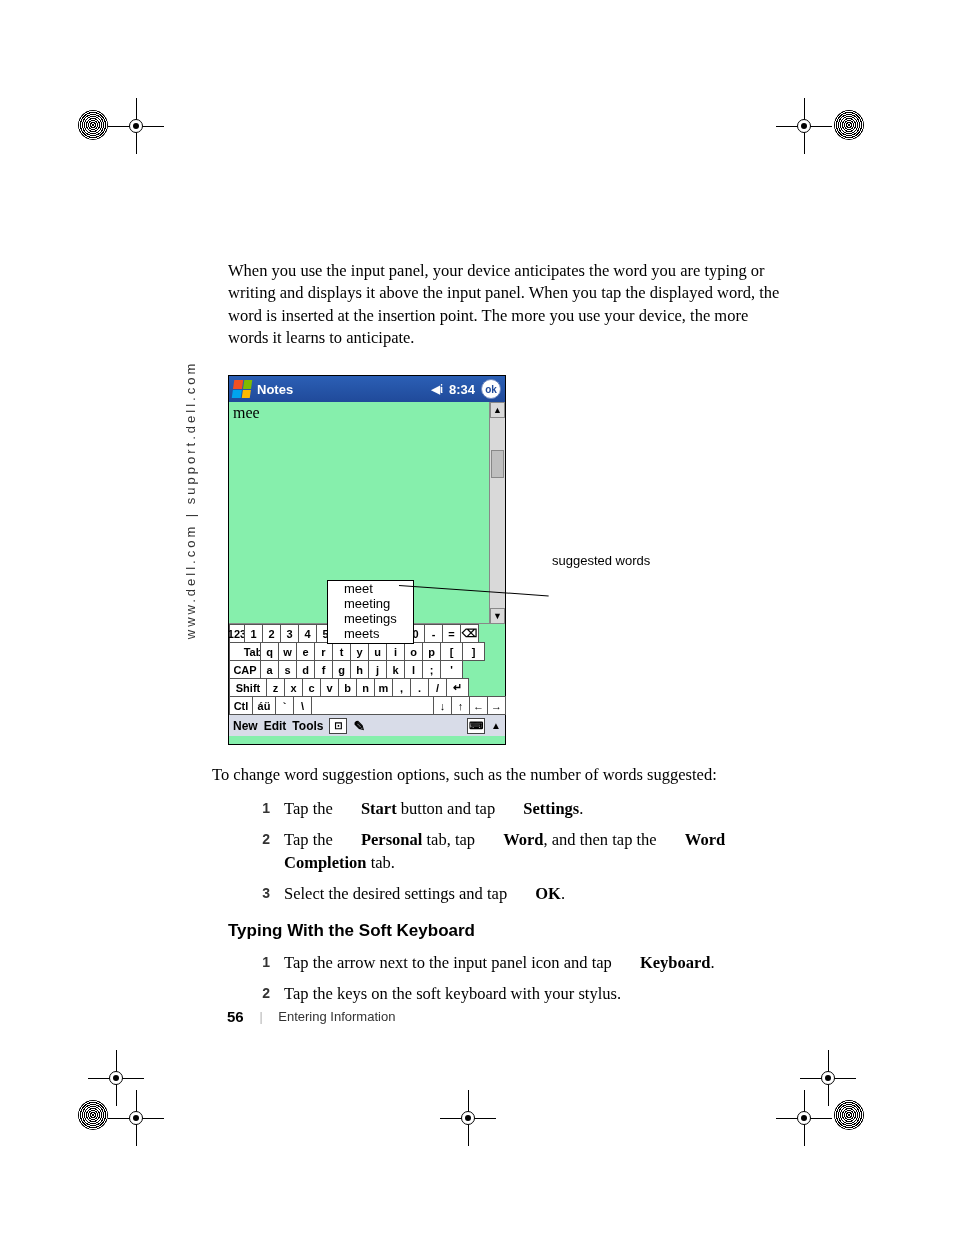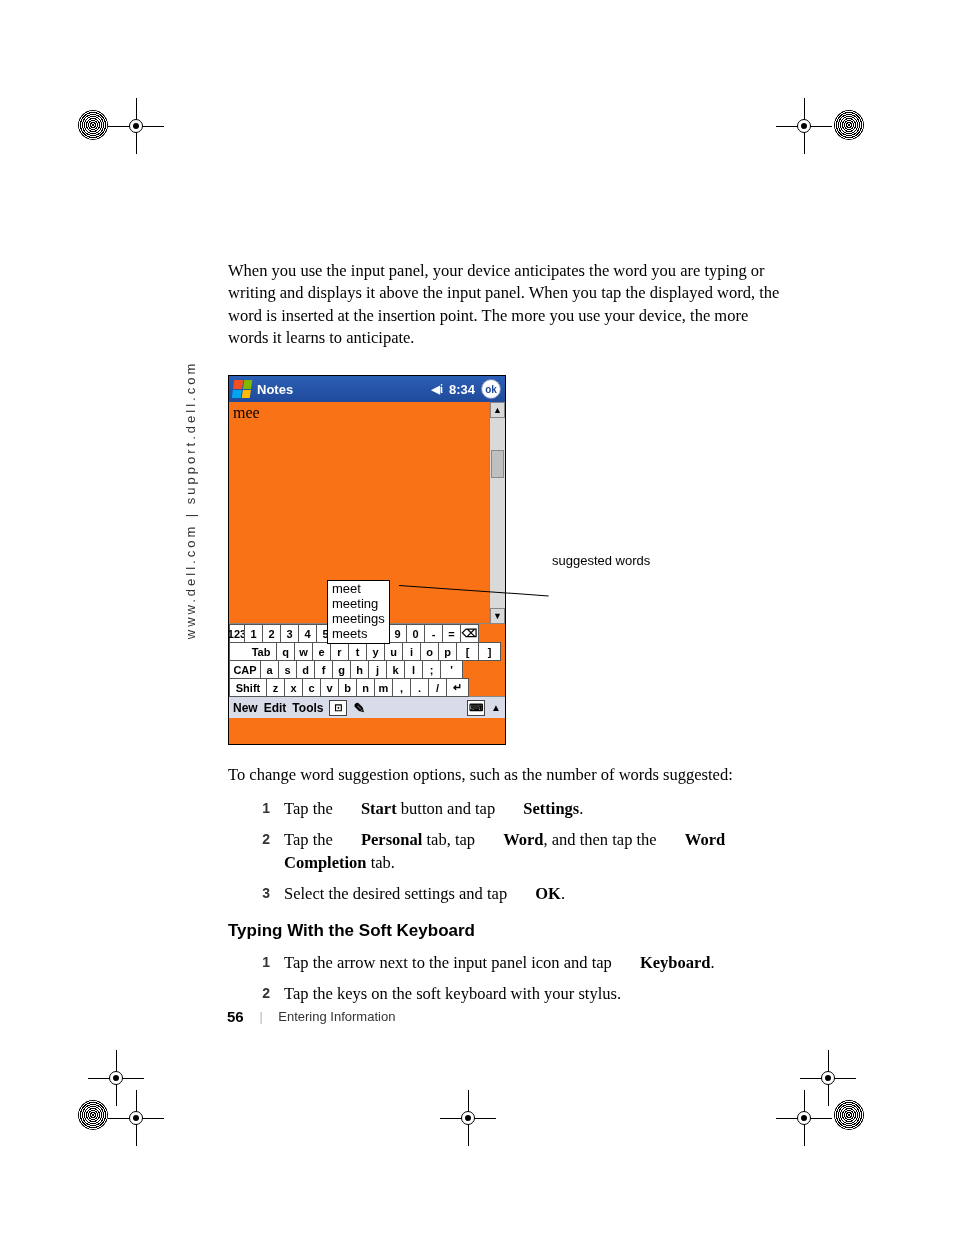--- a/index.html
+++ b/index.html
@@ -47,21 +47,21 @@
     line-height: 1.35;
     margin-left: 38px;
   }
   .device {
     position: relative;
     margin-left: 38px;
     margin-top: 26px;
     width: 278px;
     height: 370px;
     border: 1px solid #000;
-    background: #f97316;
+    background: #86efac;
     font-family: Tahoma, Arial, sans-serif;
   }
   .titlebar {
     height: 26px;
     background: linear-gradient(#2b5fb5,#204a9a);
     color: #fff;
     display: flex;
     align-items: center;
     font-size: 13px;
     font-weight: bold;
@@ -98,38 +98,38 @@
     background: #d9d9d9; border-left: 1px solid #888;
     display: flex; flex-direction: column;
   }
   .scroll .btn { height: 16px; background: #d9d9d9; border: 1px solid #888; display:flex; align-items:center; justify-content:center; font-size:9px;}
   .scroll .track { flex: 1; position: relative; }
   .scroll .thumb { position: absolute; top: 32px; left: 1px; right: 1px; height: 28px; background: #bfbfbf; border: 1px solid #888;}
   .suggest {
     position: absolute; left: 98px; top: 178px;
     border: 1px solid #000; background: #fff;
     font-size: 13px; line-height: 1.15;
-    padding: 1px 4px;
+    padding: 1px 16px;
   }
   .suggest div { white-space: nowrap; }
   .kbd {
     font-size: 11px;
     font-weight: bold;
     font-family: Arial, sans-serif;
   }
   .kbd-row { display: flex; height: 18px; }
   .key {
     border: 1px solid #555; border-top: 1px solid #555; border-left: 1px solid #555;
     display: flex; align-items: center; justify-content: center;
     background: #fff;
     margin-right: -1px; margin-bottom: -1px;
   }
   .kw1 { width: 19px; }
   .kw-123 { width: 16px; }
-  .kw-tab { width: 48px; padding-left: 16px; }
+  .kw-tab { width: 32px; padding-left: 16px; }
   .kw-cap { width: 32px; }
   .kw-shift { width: 38px; }
   .kw-ctl { width: 24px; }
   .kw-au { width: 24px; }
   .kw-space { flex: 1; }
   .kw-wide { width: 23px; }
   .bottombar {
     height: 22px; border-top: 1px solid #888;
     display: flex; align-items: center; font-size: 12px; font-weight: bold;
     padding: 0 4px; gap: 6px;
@@ -144,21 +144,21 @@
     transform-origin: left center;
     transform: rotate(4deg);
   }
   .callout-label {
     position: absolute;
     left: 552px; top: 553px;
     font-family: Arial, sans-serif;
     font-size: 13px;
   }
   .after-device {
-    margin-left: 38px;
+    margin-left: 22px;
     margin-top: 18px;
     font-size: 16.5px;
     line-height: 1.45;
   }
   .steps { margin-left: 66px; margin-top: 10px; }
   .step { display: flex; gap: 14px; margin-bottom: 8px; font-size: 16.5px; line-height: 1.4;}
   .step .num { font-family: Arial, sans-serif; font-weight: bold; width: 14px; text-align: right; color:#333; font-size:14px; padding-top:2px;}
   .step .txt { flex: 1; }
   .bold { font-weight: bold; font-family: Georgia, serif; margin-left: 24px; }
   .subhead {
@@ -308,20 +308,31 @@
           <div class="key kw1">c</div>
           <div class="key kw1">v</div>
           <div class="key kw1">b</div>
           <div class="key kw1">n</div>
           <div class="key kw1">m</div>
           <div class="key kw1">,</div>
           <div class="key kw1">.</div>
           <div class="key kw1">/</div>
           <div class="key kw-wide">↵</div>
         </div>
+        <div class="kbd-row">
+          <div class="key kw-ctl">Ctl</div>
+          <div class="key kw-au">áü</div>
+          <div class="key kw1">`</div>
+          <div class="key kw1">\</div>
+          <div class="key kw-space"> </div>
+          <div class="key kw1">↓</div>
+          <div class="key kw1">↑</div>
+          <div class="key kw1">←</div>
+          <div class="key kw1">→</div>
+        </div>
       </div>
     <div class="bottombar">
       <span>New</span>
       <span>Edit</span>
       <span>Tools</span>
       <span class="bb-icon">⊡</span>
       <span style="font-size:14px;">✎</span>
       <span class="spacer"></span>
       <span class="bb-icon">⌨</span>
       <span style="font-size:10px;">▲</span>

